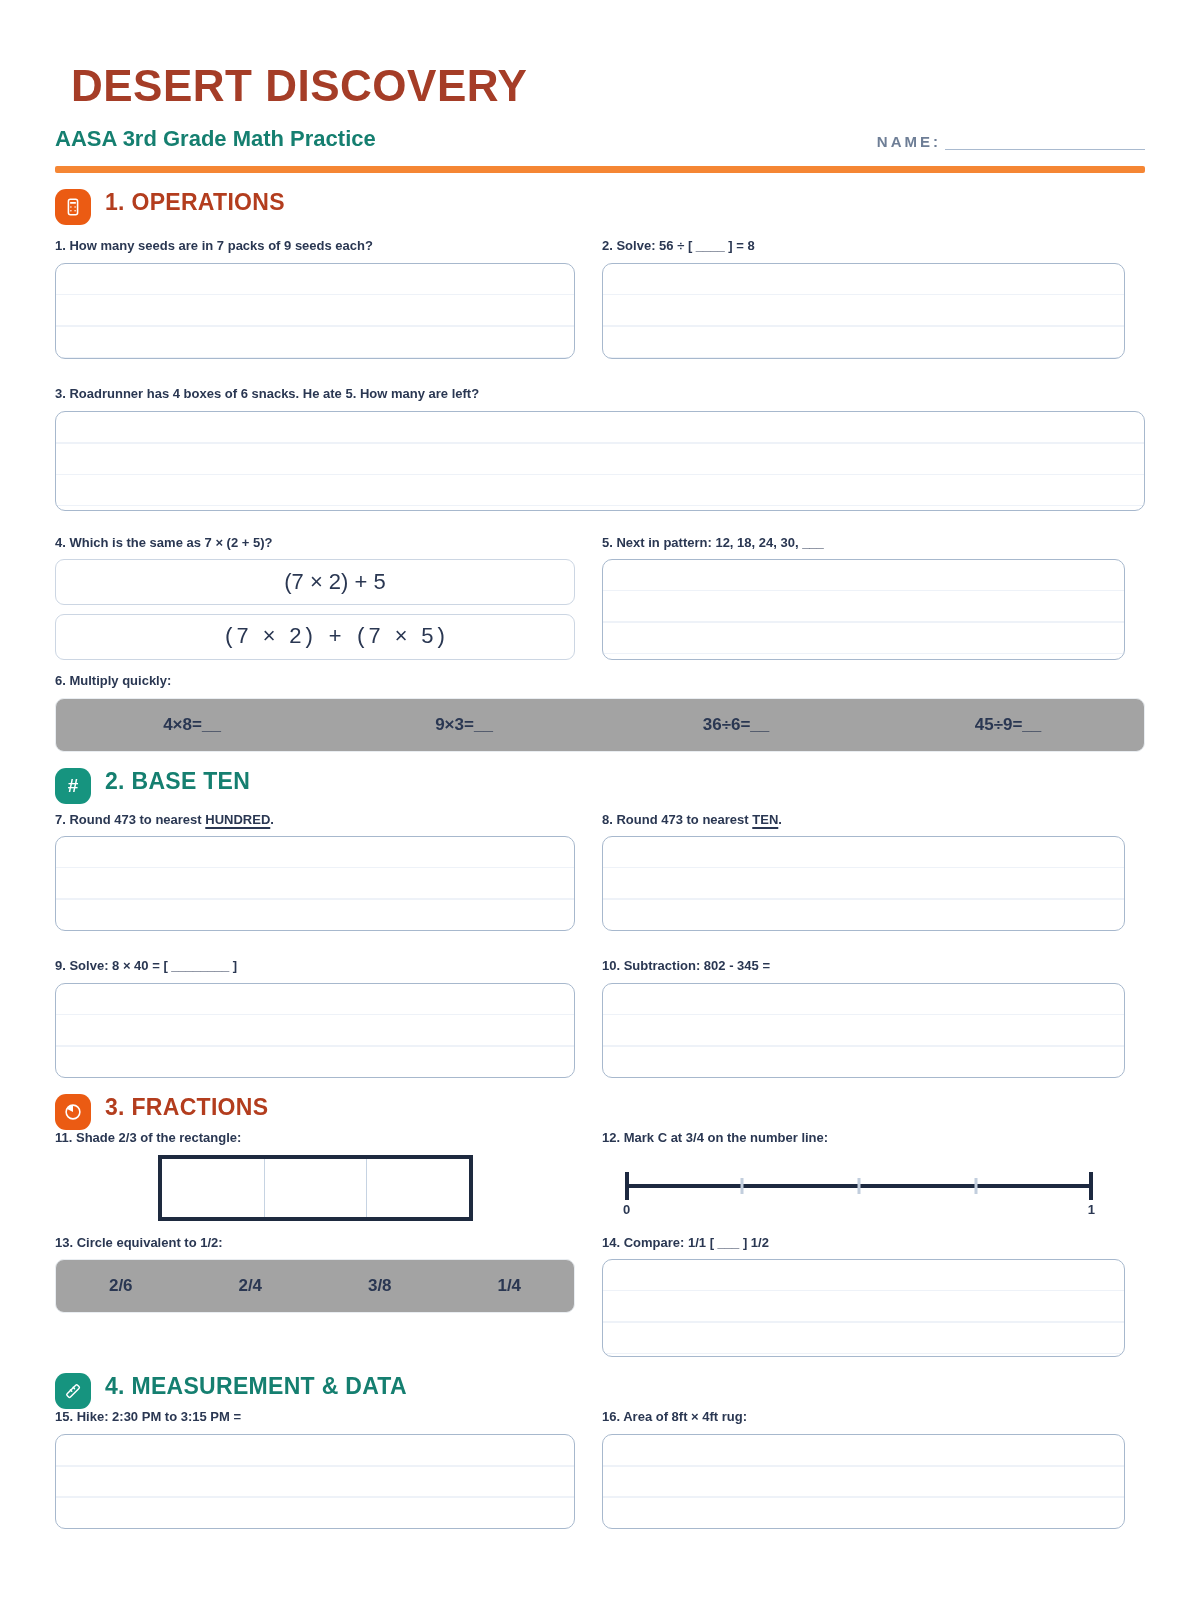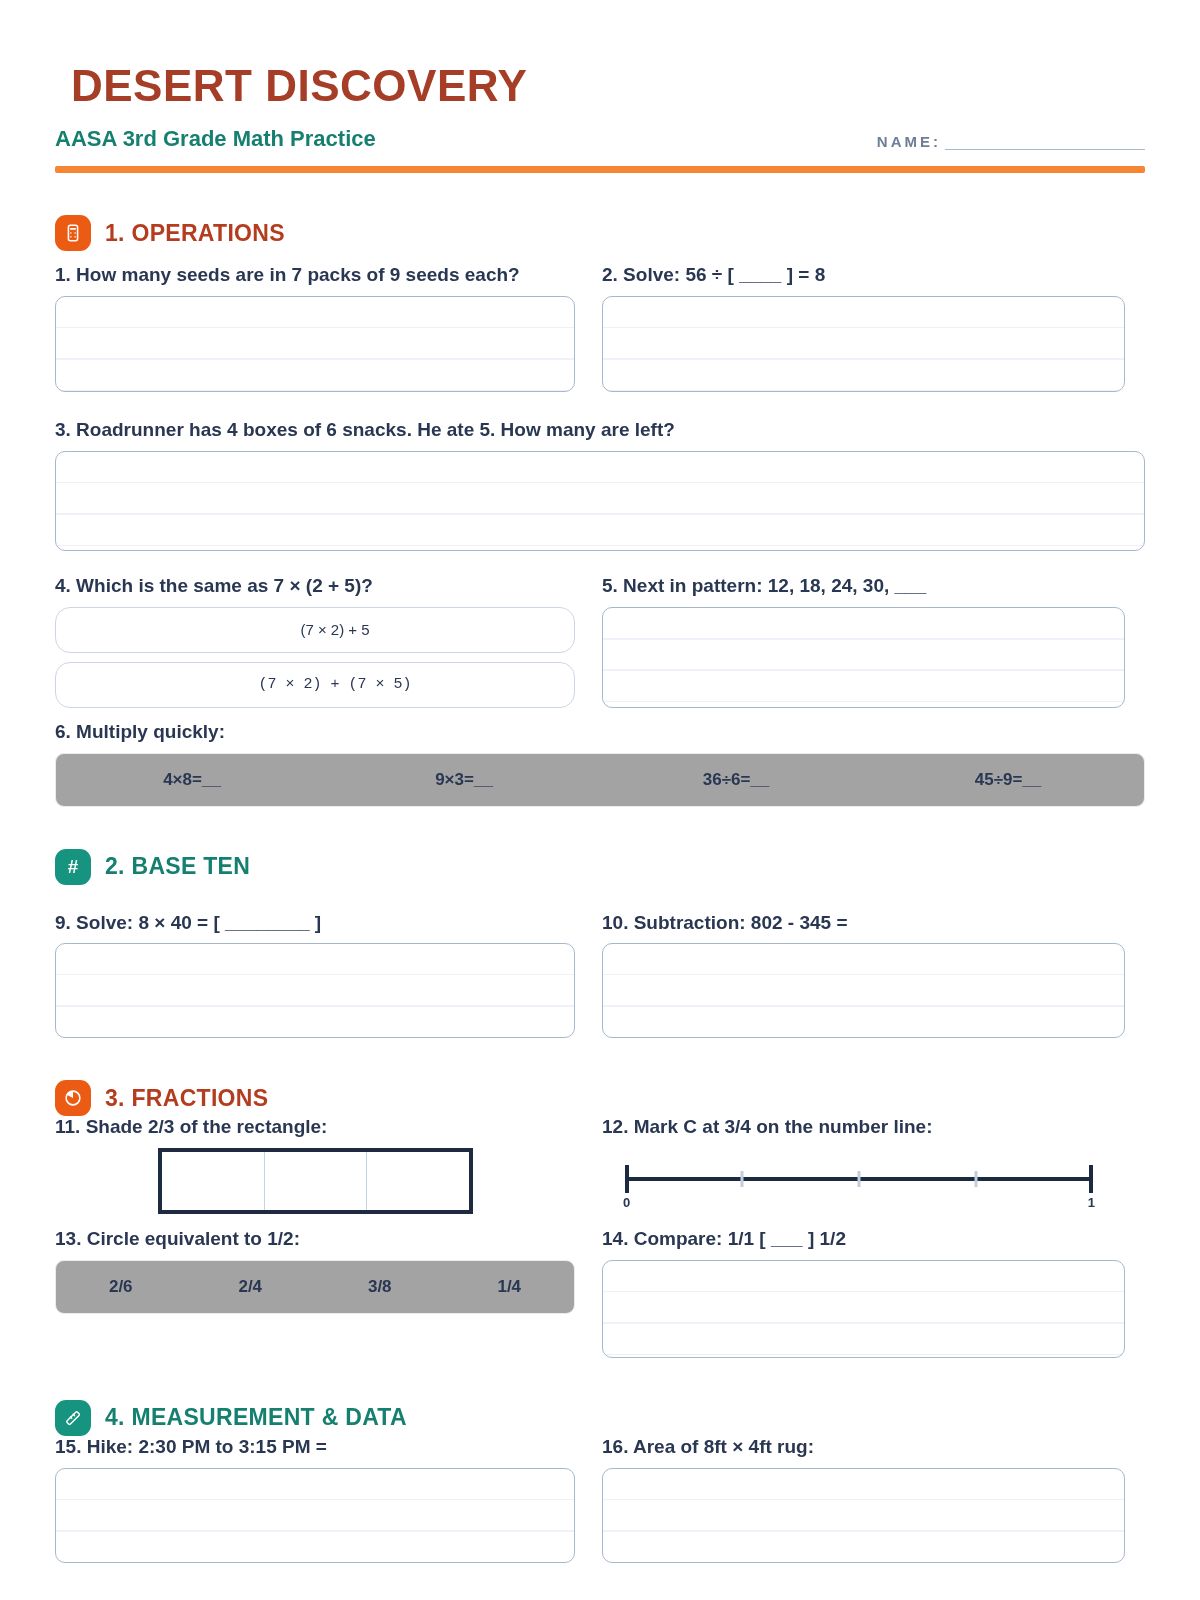--- a/index.html
+++ b/index.html
@@ -29,21 +29,21 @@
   .subtitle{font-size:22px;font-weight:700;color:var(--teal-text);}
   .name-wrap{display:flex;align-items:flex-end;gap:4px;padding-bottom:2px;}
   .name-label{font-size:15px;font-weight:700;color:#6E7E96;letter-spacing:3px;}
   .name-input{
     width:200px;height:20px;border:none;border-bottom:1.5px solid #A9BACF;
     outline:none;background:transparent;font-size:15px;color:var(--navy);
     font-family:"Liberation Sans",sans-serif;
   }
   .divider{height:7px;background:var(--divider);border-radius:2px;margin-top:14px;}
 
-  .section-header{display:flex;align-items:center;gap:14px;margin-top:42px;}
+  .section-header{display:flex;gap:14px;margin-top:16px;}
   .section-icon{
     width:36px;height:36px;border-radius:11px;flex:0 0 auto;
     display:flex;align-items:center;justify-content:center;
   }
   .section-icon.orange{background:var(--orange-icon);}
   .section-icon.teal{background:var(--teal-icon);}
   .hash-glyph{color:#fff;font-size:19px;font-weight:700;line-height:1;}
   .section-title{font-size:23px;font-weight:700;letter-spacing:.3px;}
   .section-title.red{color:var(--section-red);}
   .section-title.teal{color:var(--teal-text);}
@@ -51,38 +51,38 @@
   .qrow{display:flex;gap:27px;}
   .qcol{width:520px;}
   .qcol.right{width:523px;}
   .q-block{margin-top:13px;}
   .mt28{margin-top:27px;}
   .mt25{margin-top:24px;align-items:flex-end;}
   .mt22{margin-top:13px;}
   .mt8{margin-top:8px;}
   .mt12{}
 
-  .qlabel{font-size:19px;font-weight:700;color:var(--navy);margin:0 0 9px 0;line-height:1.2;}
+  .qlabel{font-size:13px;font-weight:700;color:var(--navy);margin:0 0 9px 0;line-height:1.2;}
   .u{text-decoration:underline;text-underline-offset:3px;text-decoration-thickness:2px;}
 
   .answer-box{
     border:1.6px solid var(--box-border);border-radius:10px;height:96px;width:100%;
     background-image:repeating-linear-gradient(to bottom,#ffffff 0px,#ffffff 30px,var(--faint-line) 30px,var(--faint-line) 31.5px);
     background-color:#fff;
   }
   .answer-box.h100{height:100px;}
   .answer-box.h101{height:101px;}
   .answer-box.h98{height:98px;}
   .answer-box.h95{height:95px;}
   .full{width:1090px;}
 
   .option-box{
-    border:1.5px solid #CCD6E3;border-radius:15px;height:46px;background:#fff;
+    border:1.5px solid #CCD6E3;border-radius:9px;height:46px;background:#fff;
     display:flex;align-items:center;justify-content:center;
-    font-size:15px;color:var(--navy);margin-bottom:9px;padding-left:40px;
+    font-size:22px;color:var(--navy);margin-bottom:9px;padding-left:40px;
   }
   .option-box:last-child{margin-bottom:0;font-family:Liberation Mono, monospace;}
 
   .strip{
     background:#a3a3a3;border:1px solid #E9EDF1;border-radius:9px;height:54px;
     display:flex;align-items:center;width:100%;
   }
   .strip .strip-item{flex:1;text-align:center;font-size:17px;font-weight:700;color:var(--navy);}
 
   .fraction-rect{
@@ -169,20 +169,30 @@
     </div>
   </div>
 
   <div class="section-header">
     <div class="section-icon teal">
       <span class="hash-glyph">#</span>
     </div>
     <div class="section-title teal">2. BASE TEN</div>
   </div>
 
+  <div class="qrow mt8">
+    <div class="qcol">
+      <div class="qlabel"><span>7. Round 473 to nearest </span><span class="u">HUNDRED</span><span>.</span></div>
+      <div class="answer-box h95"></div>
+    </div>
+    <div class="qcol right">
+      <div class="qlabel"><span>8. Round 473 to nearest </span><span class="u">TEN</span><span>.</span></div>
+      <div class="answer-box h95"></div>
+    </div>
+  </div>
 
   <div class="qrow mt28">
     <div class="qcol">
       <div class="qlabel">9. Solve: 8 × 40 = [ ________ ]</div>
       <div class="answer-box h95"></div>
     </div>
     <div class="qcol right">
       <div class="qlabel">10. Subtraction: 802 - 345 =</div>
       <div class="answer-box h95"></div>
     </div>

